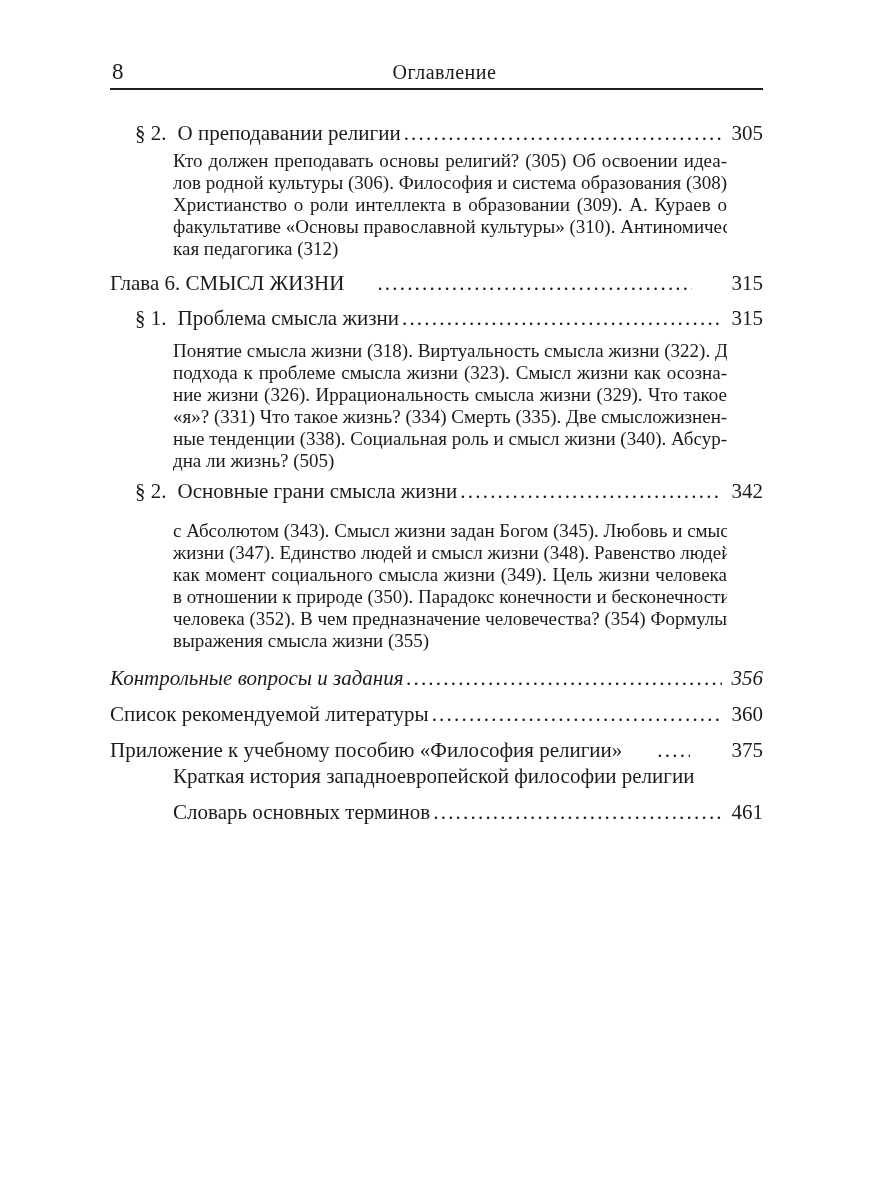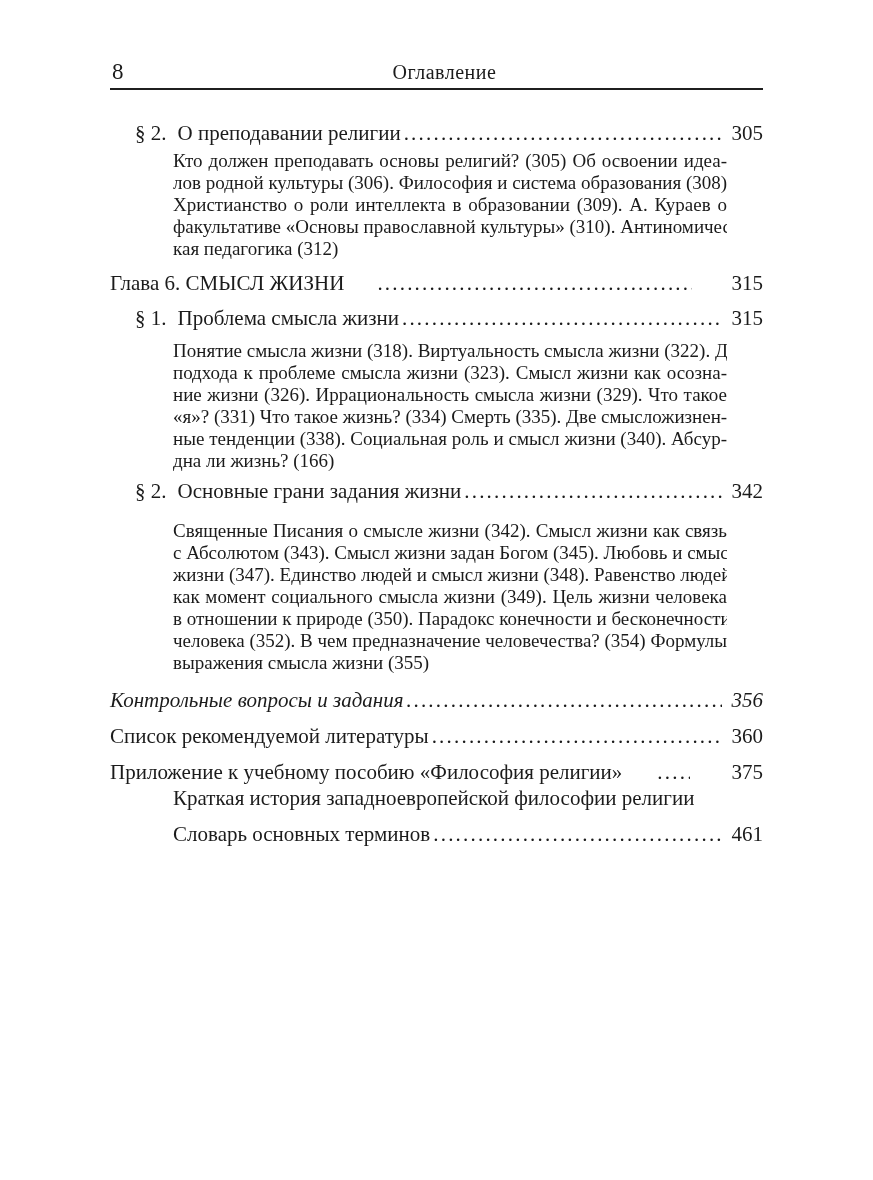--- a/index.html
+++ b/index.html
@@ -139,31 +139,30 @@
       <span class="label">Проблема смысла жизни</span>
       <span class="leader"></span>
       <span class="pg">315</span>
     </div>
     <div class="desc r5">
       <div class="desc-line">Понятие смысла жизни (318). Виртуальность смысла жизни (322). Два</div>
       <div class="desc-line">подхода к проблеме смысла жизни (323). Смысл жизни как осозна-</div>
       <div class="desc-line">ние жизни (326). Иррациональность смысла жизни (329). Что такое</div>
       <div class="desc-line">«я»? (331) Что такое жизнь? (334) Смерть (335). Две смысложизнен-</div>
       <div class="desc-line">ные тенденции (338). Социальная роль и смысл жизни (340). Абсур-</div>
-      <div class="desc-line last">дна ли жизнь? (166)</div>
+      <div class="desc-line last">дна ли жизнь? (505)</div>
     </div>
 
     <div class="toc-row indent-section r6">
       <span class="prefix">§ 2.</span>
-      <span class="label">Основные грани задания жизни</span>
+      <span class="label">Основные грани смысла жизни</span>
       <span class="leader"></span>
       <span class="pg">342</span>
     </div>
     <div class="desc r7">
-      <div class="desc-line">Священные Писания о смысле жизни (342). Смысл жизни как связь</div>
       <div class="desc-line">с Абсолютом (343). Смысл жизни задан Богом (345). Любовь и смысл</div>
       <div class="desc-line">жизни (347). Единство людей и смысл жизни (348). Равенство людей</div>
       <div class="desc-line">как момент социального смысла жизни (349). Цель жизни человека</div>
       <div class="desc-line">в отношении к природе (350). Парадокс конечности и бесконечности</div>
       <div class="desc-line">человека (352). В чем предназначение человечества? (354) Формулы</div>
       <div class="desc-line last">выражения смысла жизни (355)</div>
     </div>
 
     <div class="toc-row r8">
       <span class="label">Контрольные вопросы и задания</span>

